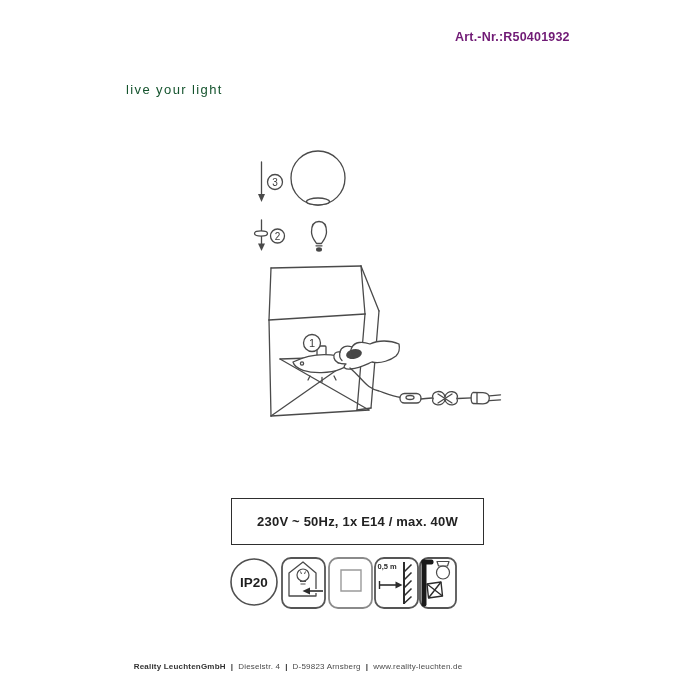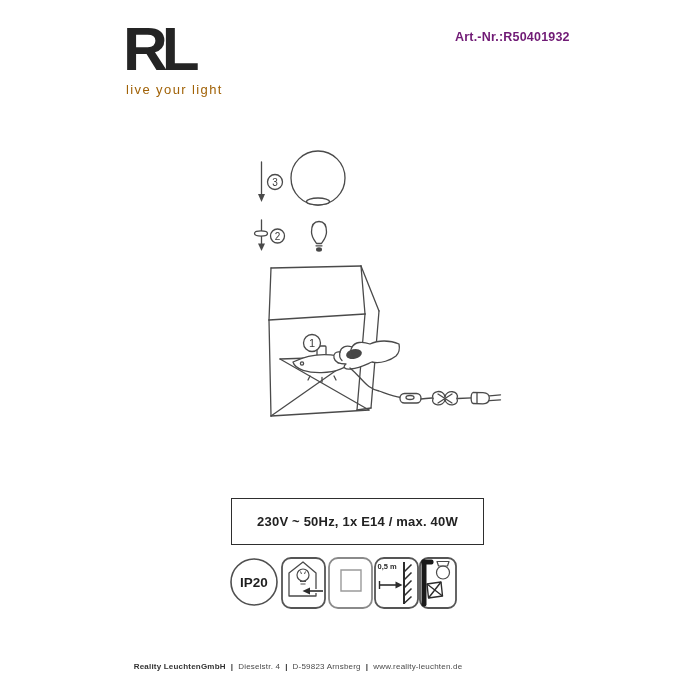--- a/index.html
+++ b/index.html
@@ -3,21 +3,21 @@
 <meta charset="utf-8">
 <style>
   html,body{margin:0;padding:0;background:#e8e8e8;}
   .page{
     position:relative;width:700px;height:700px;background:#ffffff;
     font-family:"Liberation Sans",sans-serif;overflow:hidden;margin:0 auto;
   }
   
   .brand{position:absolute;left:123px;top:18px;color:#242424;
     font-size:62px;font-weight:900;letter-spacing:-6px;line-height:1;}
-  .tagline{position:absolute;left:126px;top:82px;color:#a16207;
+  .tagline{position:absolute;left:126px;top:82px;color:#14532d;
     font-size:13px;letter-spacing:1.4px;font-weight:400;}
   .artnr{position:absolute;left:455px;top:30px;color:#701a75;
     font-size:12.5px;font-weight:700;letter-spacing:.2px;}
   
   .fig{position:absolute;left:230px;top:140px;width:290px;height:300px;}
   .icons{position:absolute;left:228px;top:554px;width:230px;height:58px;}
   svg{overflow:visible;}
   svg *{vector-effect:non-scaling-stroke;}
   .ln{fill:none;stroke:#4a4a4a;stroke-width:1.3;stroke-linecap:round;stroke-linejoin:round;}
   .lnw{fill:#ffffff;stroke:#4a4a4a;stroke-width:1.3;stroke-linejoin:round;}
@@ -35,21 +35,20 @@
   .footer{position:absolute;left:0;top:662px;width:596px;text-align:center;
     font-size:8px;color:#4a4a4a;letter-spacing:.2px;}
   .footer .co{font-weight:700;color:#333;}
   .footer .sep{font-weight:700;color:#333;margin:0 5px;}
 </style>
 </head>
 <body>
 
 <div class="page">
 
-  <div class="brand">RL</div>
   <div class="tagline">live your light</div>
   <div class="artnr">Art.-Nr.:R50401932</div>
 
   <svg class="fig" viewBox="230 140 290 300">
 
     <g>
       <path class="ln" d="M261.5,162 L261.5,195"></path>
       <polygon points="261.5,202 258,194 265,194" fill="#4a4a4a"></polygon>
     </g>
     <g>

